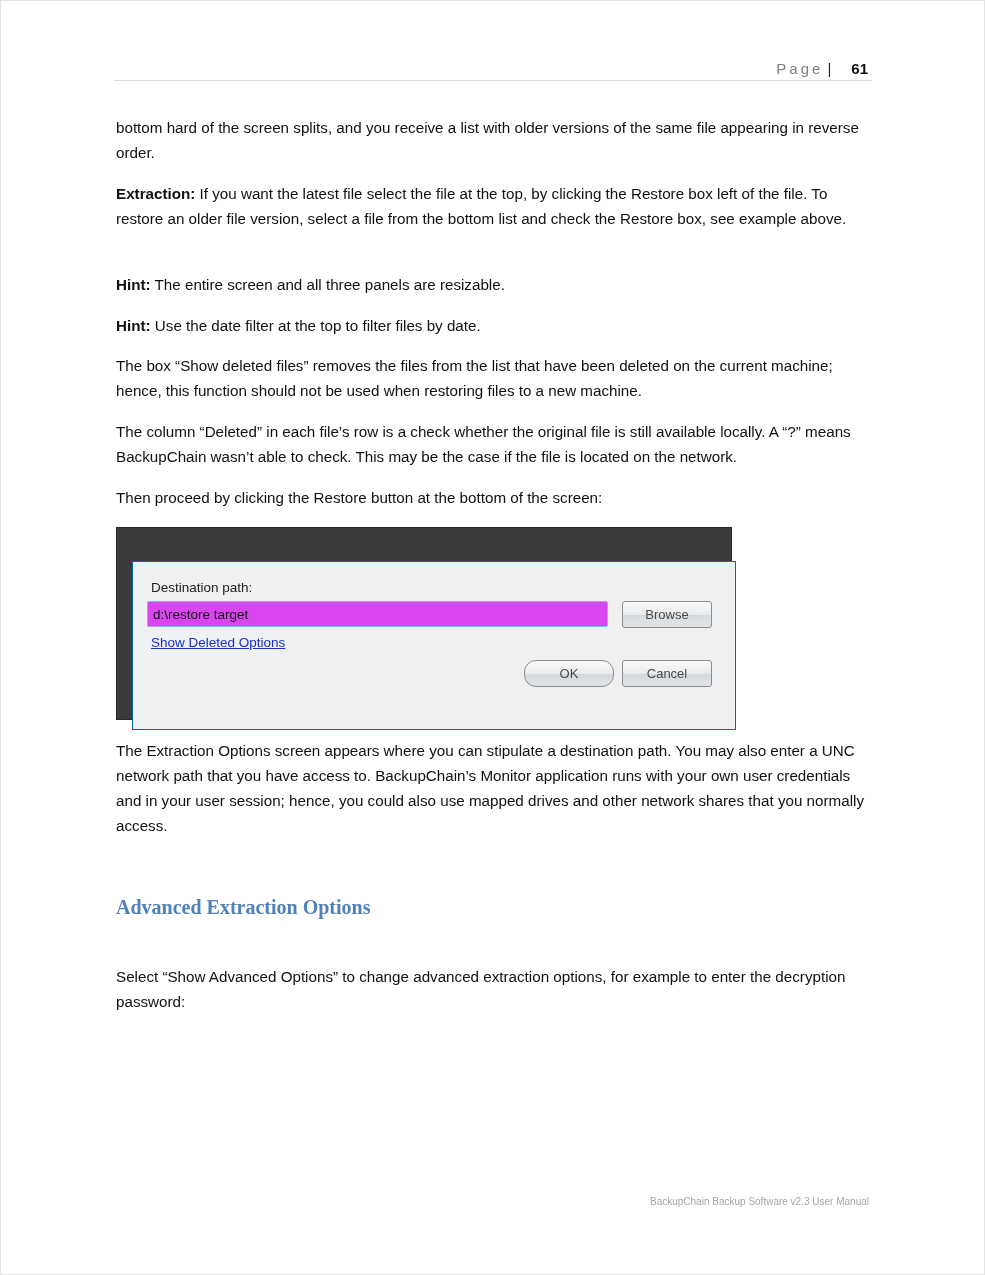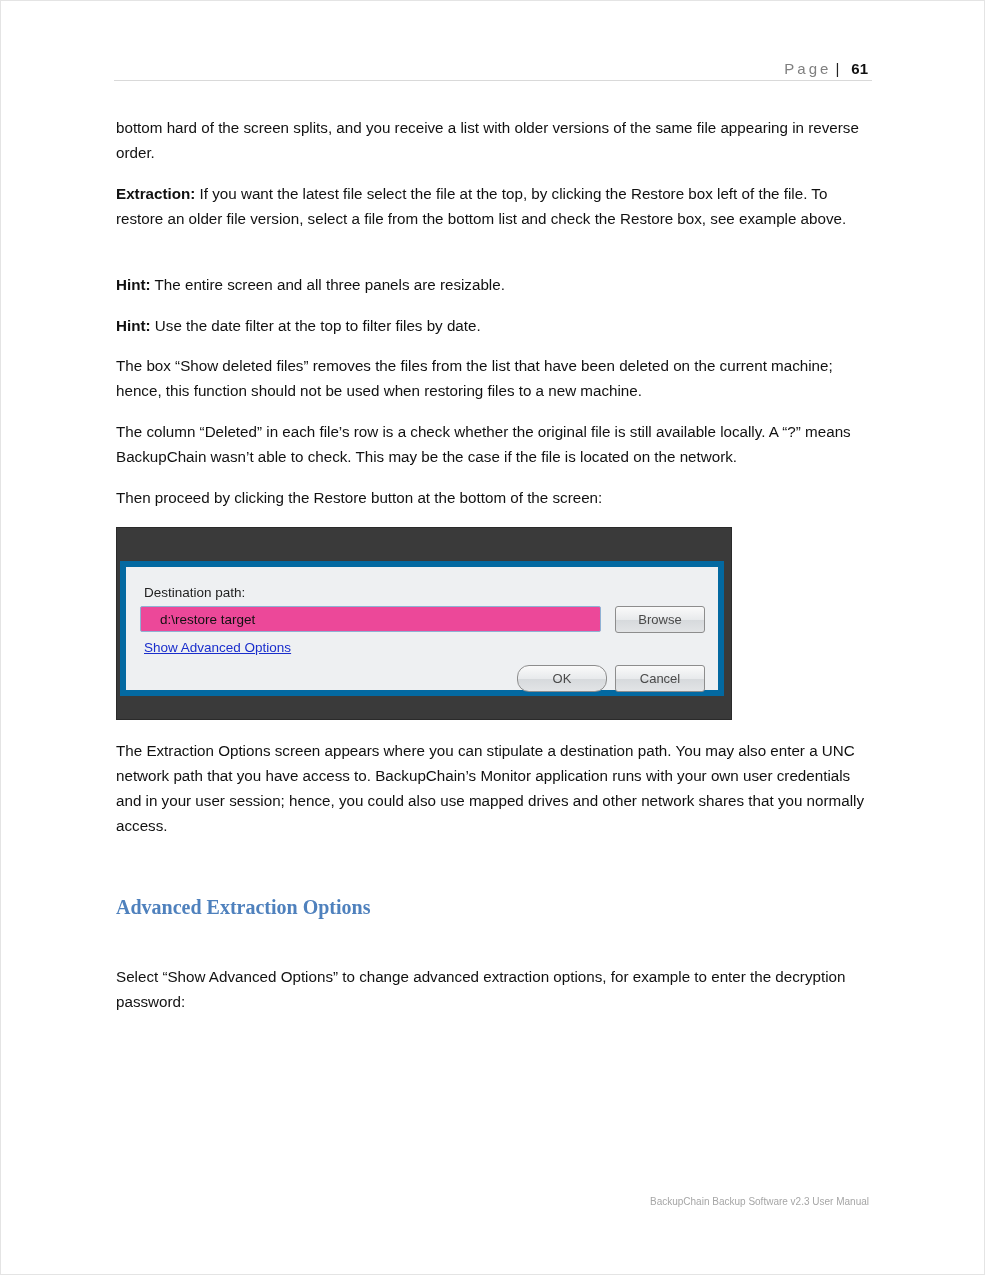--- a/index.html
+++ b/index.html
@@ -1,34 +1,34 @@
 <!DOCTYPE html>
 <html><head>
 <meta charset="utf-8">
 <style>
   html, body { margin: 0; padding: 0; background: #ffffff; }
   body { width: 985px; height: 1275px; position: relative; overflow: hidden; font-family: "Liberation Sans", sans-serif; color: #111; }
   .page-border { position: absolute; left: 0; top: 0; width: 983px; height: 1273px; border: 1px solid #e4e4e4; }
   .header { position: absolute; left: 114px; top: 58px; width: 758px; height: 22px; border-bottom: 1px solid #d9d9d9; }
   .header .pg { position: absolute; right: 4px; top: 2px; font-size: 15px; color: #7f7f7f; letter-spacing: 3px; }
   .header .pg .bar { color: #222; letter-spacing: 0; margin-left: 4px; }
-  .header .pg .num { color: #111; font-weight: bold; letter-spacing: 0; margin-left: 12px; }
+  .header .pg .num { color: #111; font-weight: bold; letter-spacing: 0; margin-left: 20px; }
   .body-text { position: absolute; left: 116px; width: 760px; font-size: 15.2px; line-height: 25px; color: #111; margin: 0; }
   .body-text b { font-weight: bold; }
   .h2 { position: absolute; left: 116px; top: 896px; font-family: "Liberation Serif", serif; font-weight: bold; font-size: 20px; color: #4f81bd; margin: 0; }
   .footer { position: absolute; right: 116px; top: 1196px; font-size: 10px; color: #a6a6a6; }
 
   
   .dialog { position: absolute; left: 116px; top: 527px; width: 616px; height: 193px; background: #3a3a3a; box-sizing: border-box; border: 1px solid #2a2a2a; }
   .dialog .titlebar { position: absolute; left: 0; top: 0; width: 100%; height: 33px; background: linear-gradient(#454545, #2e2e2e); }
   .dialog .title { position: absolute; left: 6px; top: 8px; font-size: 13.5px; color: #f2f2f2; }
   .dialog .close { position: absolute; right: 9px; top: 5px; font-size: 17px; color: #b5b5b5; font-weight: bold; cursor: pointer; }
-  .dialog .client { position: absolute; left: 3px; top: 33px; width: 604px; height: 135px; background: #eef0f2; border: 6px solid #0369a1; box-sizing: border-box; }
+  .dialog .client { position: absolute; left: 15px; top: 33px; width: 604px; height: 169px; background: #eef0f2; border: 1px solid #0369a1; box-sizing: border-box; }
   .dlg-label { position: absolute; left: 18px; top: 18px; font-size: 13.5px; color: #222; }
-  .dlg-input { position: absolute; left: 14px; top: 39px; width: 461px; height: 26px; box-sizing: border-box; border: 1px solid #8fb1d4; background: #ec4899; font-family: "Liberation Sans", sans-serif; font-size: 13.5px; color: #111; padding: 0 19px; border-radius: 2px; }
+  .dlg-input { position: absolute; left: 14px; top: 39px; width: 461px; height: 26px; box-sizing: border-box; border: 1px solid #8fb1d4; background: #d946ef; font-family: "Liberation Sans", sans-serif; font-size: 13.5px; color: #111; padding: 0 5px; border-radius: 2px; }
   .dlg-link { position: absolute; left: 18px; top: 73px; font-size: 13.5px; color: #1a2ecc; text-decoration: underline; cursor: pointer; }
   .btn { position: absolute; width: 90px; height: 27px; box-sizing: border-box; border: 1px solid #8d8d8d; border-radius: 3px; background: linear-gradient(#fafafa 0%, #e8eaec 50%, #d6d9dc 51%, #e2e4e6 100%); font-family: "Liberation Sans", sans-serif; font-size: 13px; color: #4a4a4a; text-align: center; line-height: 25px; cursor: pointer; }
   .btn-browse { left: 489px; top: 39px; }
   .btn-ok { left: 391px; top: 98px; border-radius: 12px; }
   .btn-cancel { left: 489px; top: 98px; }
 </style>
 </head>
 <body>
 
 <div class="page-border"></div>
@@ -51,21 +51,21 @@
 
 <p class="body-text" style="top:419px;">The column “Deleted” in each file’s row is a check whether the original file is still available locally. A “?” means BackupChain wasn’t able to check. This may be the case if the file is located on the network.</p>
 
 <p class="body-text" style="top:485px;">Then proceed by clicking the Restore button at the bottom of the screen:</p>
 
 <div class="dialog">
   <div class="client">
     <div class="dlg-label">Destination path:</div>
     <input class="dlg-input" type="text" value="d:\restore target" style="">
     <div class="btn btn-browse">Browse</div>
-    <div class="dlg-link">Show Advanced Options</div>
+    <div class="dlg-link">Show Deleted Options</div>
     <div class="btn btn-ok">OK</div>
     <div class="btn btn-cancel">Cancel</div>
   </div>
 </div>
 
 <p class="body-text" style="top:738px;">The Extraction Options screen appears where you can stipulate a destination path. You may also enter a UNC network path that you have access to. BackupChain’s Monitor application runs with your own user credentials and in your user session; hence, you could also use mapped drives and other network shares that you normally access.</p>
 
 <h2 class="h2">Advanced Extraction Options</h2>
 
 <p class="body-text" style="top:964px;">Select “Show Advanced Options” to change advanced extraction options, for example to enter the decryption password:</p>

